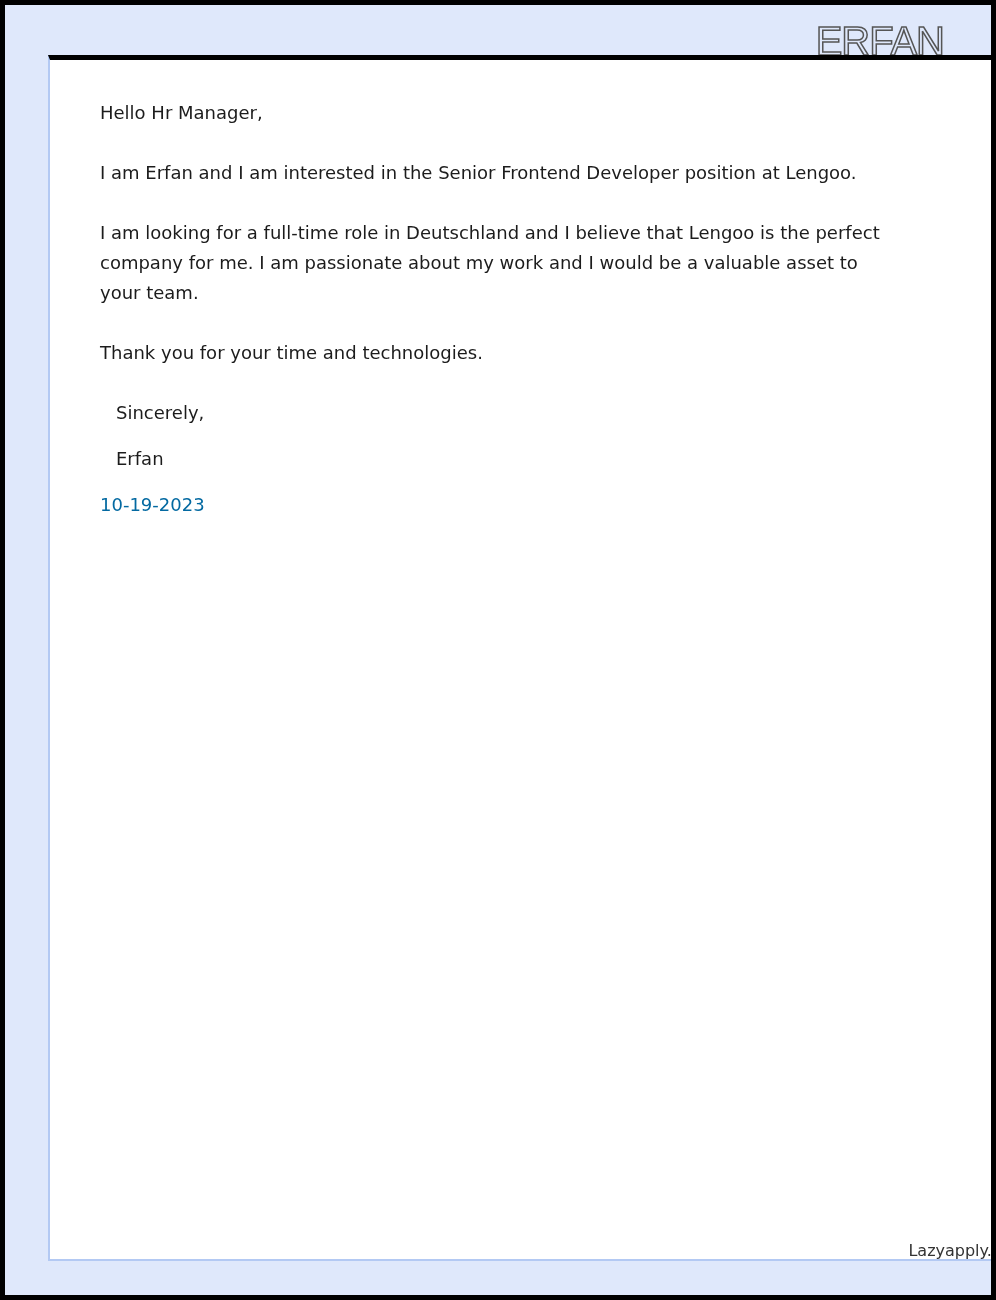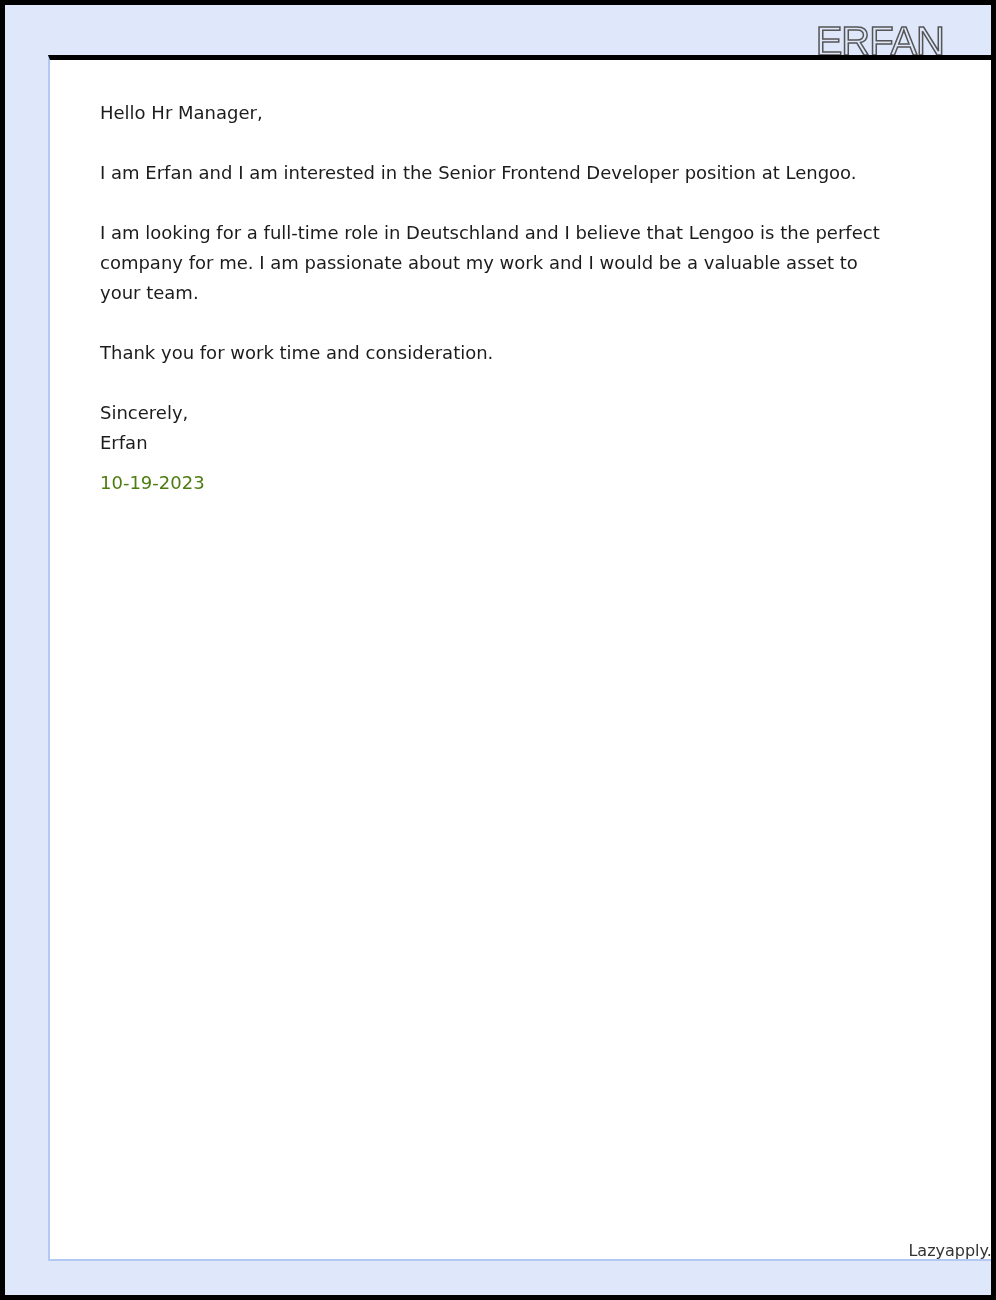--- a/index.html
+++ b/index.html
@@ -17,36 +17,36 @@
   .page {
     position: absolute; left: 43px; top: 50px; width: 989px; height: 1206px;
     box-sizing: border-box; background: #fff;
     border: 2px solid #b3c9f3; border-top: 5px solid #000;
   }
   .content {
     position: absolute; left: 50px; top: 38px; width: 790px;
     font-size: 18px; line-height: 30px; color: #1c1c1c;
   }
   .content p { margin: 0 0 30px 0; }
-  .sig { margin: 0; }
-  .date { color: #4d7c0f; margin-top: 10px; }
+  .sig { margin: 16px; }
+  .date { color: #0369a1; margin-top: 10px; }
   .footer {
     position: absolute; right: 9px; bottom: 0px;
     font-size: 16px; color: #333; line-height: 16px;
   }
 </style>
 </head>
 <body>
 
 <div class="brand">ERFAN</div>
 
 <div class="page">
   <div class="content">
     <p>Hello Hr Manager,</p>
     <p>I am Erfan and I am interested in the Senior Frontend Developer position at Lengoo.</p>
     <p>I am looking for a full-time role in Deutschland and I believe that Lengoo is the perfect company for me. I am passionate about my work and I would be a valuable asset to your team.</p>
-    <p>Thank you for work time and consideration.</p>
+    <p>Thank you for your time and technologies.</p>
     <div class="sig">Sincerely,</div>
     <div class="sig">Erfan</div>
     <div class="date">10-19-2023</div>
   </div>
   <div class="footer">Lazyapply.com</div>
 </div>
 
 </body></html>

